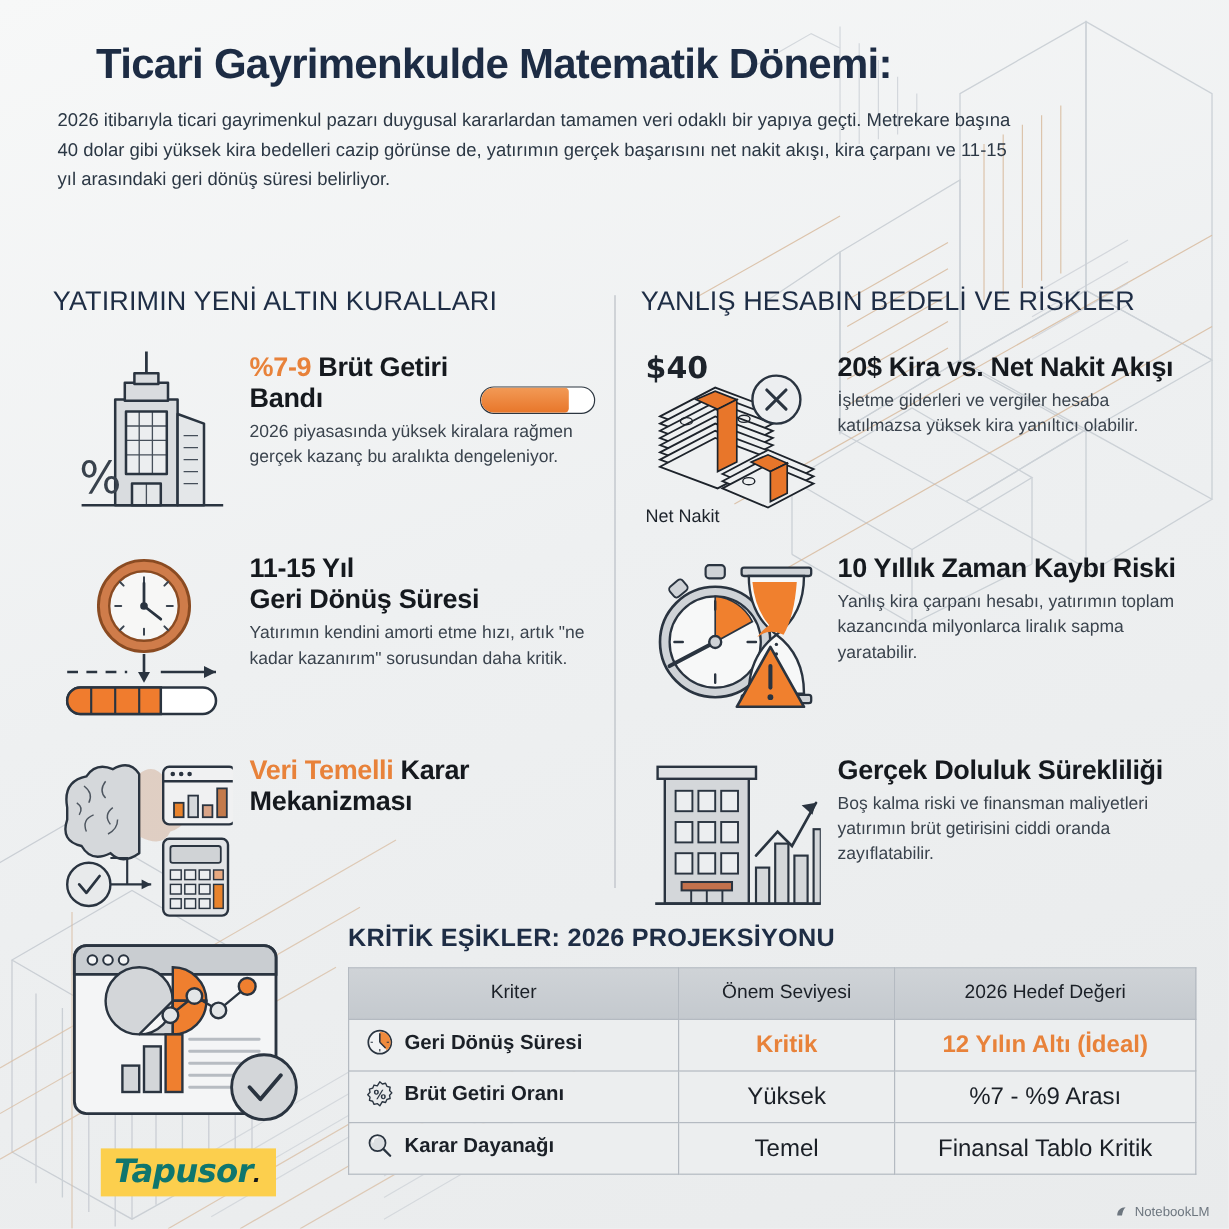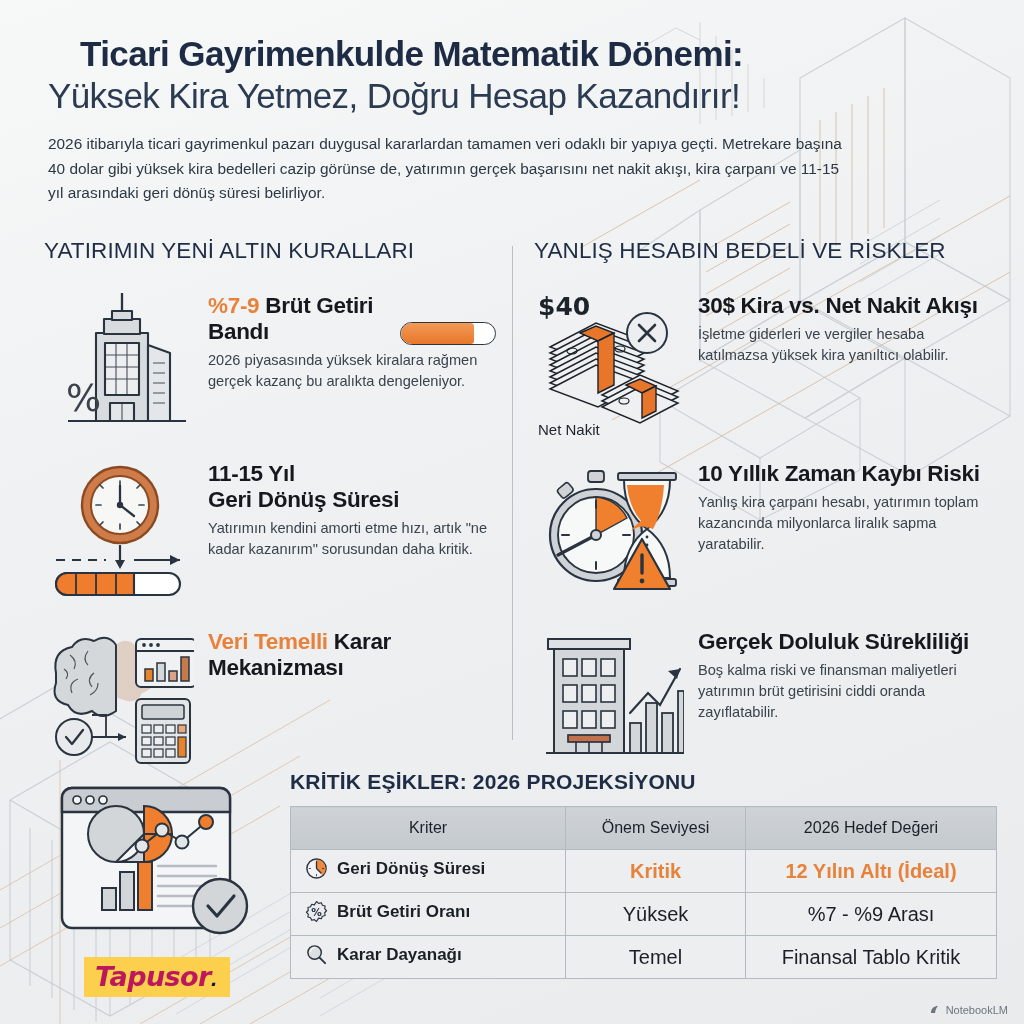--- a/index.html
+++ b/index.html
@@ -91,21 +91,21 @@
   .cell-ic { display: inline-flex; align-items: center; gap: 9px; padding-left: 4px; }
 
   
   .logo {
     position: absolute; left: 84px; top: 957px; z-index: 5;
     background: #fccf4d; padding: 4px 13px 5px 11px;
   }
   .logo span {
     font-family: "DejaVu Sans", sans-serif;
     font-size: 27px; font-weight: 700; font-style: italic;
-    color: #be185d; letter-spacing: -0.6px;
+    color: #0f766e; letter-spacing: -0.6px;
   }
   .watermark {
     position: absolute; right: 16px; bottom: 8px; z-index: 6;
     display: flex; align-items: center; gap: 5px;
     font-size: 11px; color: #6d767f;
   }
   .dash-art { position: absolute; left: 58px; top: 784px; z-index: 4; }
 </style>
 </head>
 <body>
@@ -157,21 +157,20 @@
     </g>
     <g stroke="#c9ced4" stroke-width="1" fill="none" opacity="0.65">
       <path d="M176 960 L300 888 M176 978 L300 906 M176 996 L300 924 M176 1014 L300 942"></path>
       <path d="M320 980 L430 916 M320 998 L430 934 M320 1016 L430 952"></path>
       <path d="M146 800 L146 876" stroke-dasharray="6 7"></path>
     </g>
   </svg>
 
   <div class="header">
     <div class="title-1">Ticari Gayrimenkulde Matematik Dönemi:</div>
-    <div class="title-2">Yüksek Kira Yetmez, Doğru Hesap Kazandırır!</div>
     <div class="lede">2026 itibarıyla ticari gayrimenkul pazarı duygusal kararlardan tamamen veri odaklı bir yapıya geçti. Metrekare başına 40 dolar gibi yüksek kira bedelleri cazip görünse de, yatırımın gerçek başarısını net nakit akışı, kira çarpanı ve 11-15 yıl arasındaki geri dönüş süresi belirliyor.</div>
   </div>
 
   <div class="divider"></div>
 
   <div class="col col-left">
     <div class="col-head">YATIRIMIN YENİ ALTIN KURALLARI</div>
 
     <div class="item">
       <div class="item-art">
@@ -316,21 +315,21 @@
           </g>
           <path d="M92 96 L106 90 L122 97 L108 104 Z" fill="#e8762a" stroke="#1d232b" stroke-width="1.4"></path>
           <path d="M108 104 L122 97 L122 122 L108 129 Z" fill="#e8762a" stroke="#1d232b" stroke-width="1.4"></path>
           <ellipse cx="90" cy="112" rx="5" ry="3" stroke="#1d232b" stroke-width="1.2" fill="none"></ellipse>
           <circle cx="113" cy="44" r="20" fill="#eceef0" stroke="#2a3440" stroke-width="2"></circle>
           <path d="M105 36 l16 16 M121 36 l-16 16" stroke="#2a3440" stroke-width="2.6" stroke-linecap="round"></path>
           <text x="4" y="146" font-family="Liberation Sans, sans-serif" font-size="15" fill="#1d232b">Net Nakit</text>
         </svg>
       </div>
       <div class="item-body">
-        <div class="item-title">30$ Kira vs. Net Nakit Akışı</div>
+        <div class="item-title">20$ Kira vs. Net Nakit Akışı</div>
         <div class="item-desc">İşletme giderleri ve vergiler hesaba katılmazsa yüksek kira yanıltıcı olabilir.</div>
       </div>
     </div>
 
     <div class="item">
       <div class="item-art">
         <svg viewBox="0 0 150 148" width="150" height="148">
           <rect x="54" y="14" width="16" height="11" rx="3" fill="#cfd3d7" stroke="#2a3440" stroke-width="1.8"></rect>
           <rect x="24" y="28" width="14" height="11" rx="3" transform="rotate(-40 31 33)" fill="#cfd3d7" stroke="#2a3440" stroke-width="1.6"></rect>
           <circle cx="62" cy="78" r="46" fill="#cfd3d7" stroke="#2a3440" stroke-width="2.2"></circle>

